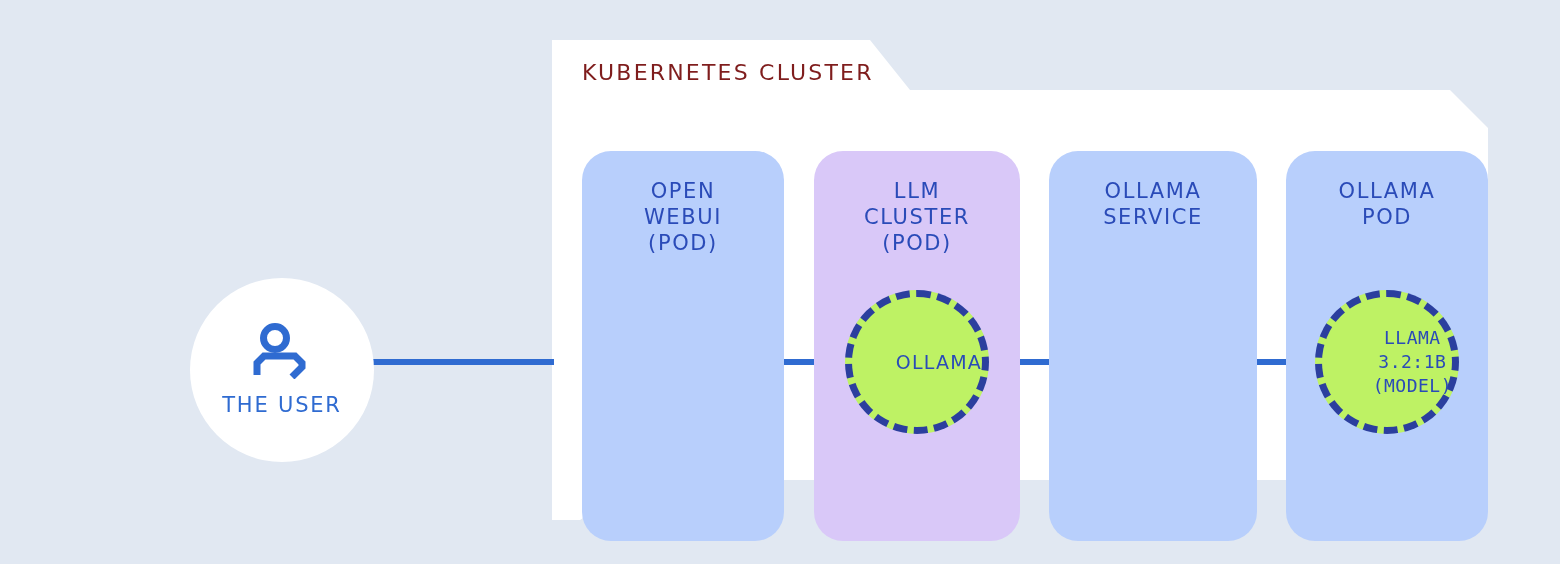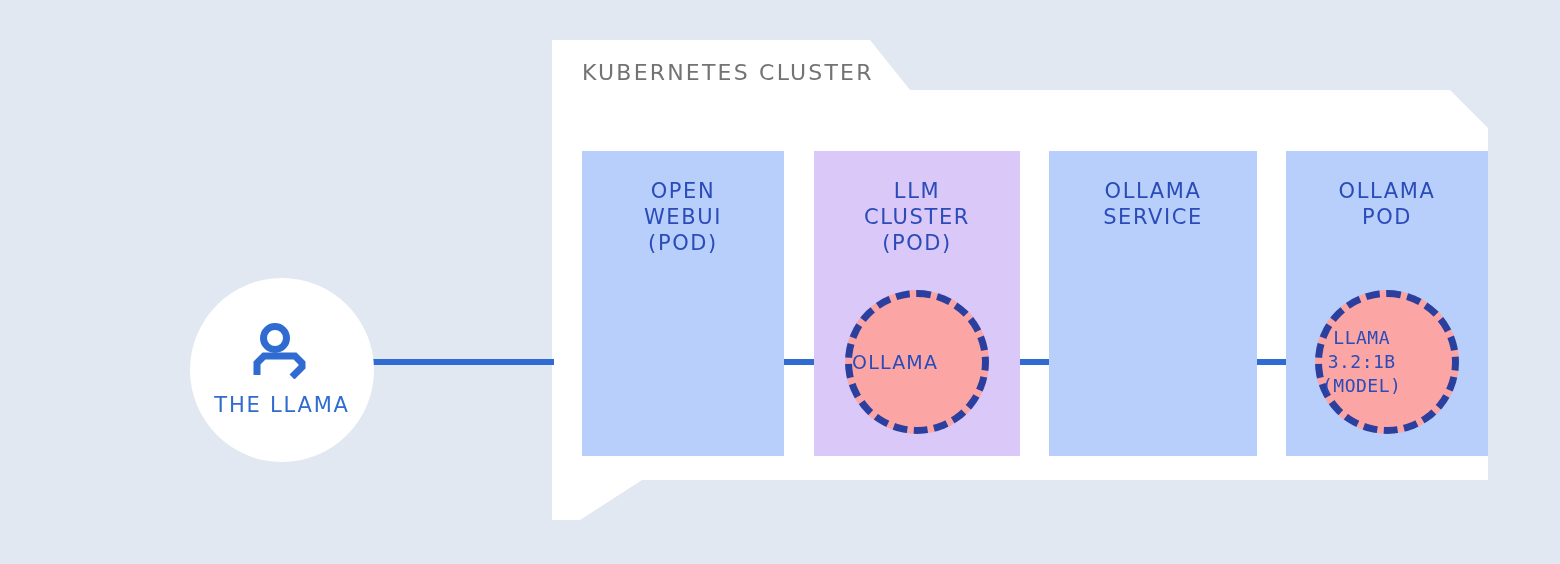--- a/index.html
+++ b/index.html
@@ -43,21 +43,21 @@
     );
     z-index: 1;
   }
   .cluster-title {
     position: absolute;
     left: 582px;
     top: 60px;
     font-family: "DejaVu Sans", "Liberation Sans", sans-serif;
     font-size: 22px;
     letter-spacing: 2.2px;
-    color: #737373;
+    color: #7f1d1d;
     font-weight: 400;
     white-space: nowrap;
     z-index: 4;
   }
 
   
   .conn {
     position: absolute;
     height: 6px;
     background: #2f6bd1;
@@ -94,25 +94,26 @@
     font-size: 21px;
     letter-spacing: 1.8px;
     color: #2f6bd1;
     white-space: nowrap;
   }
 
   
   .node-box {
     position: absolute;
     top: 151px;
-    height: 305px;
+    height: 390px;
     z-index: 3;
     display: flex;
     flex-direction: column;
     align-items: center;
+    border-radius: 29px;
   }
   .node-box.blue   { background: #b8cffc; }
   .node-box.purple { background: #d9c8f8; }
 
   .box-webui   { left: 582px;  width: 202px; }
   .box-gateway { left: 814px;  width: 206px; }
   .box-service { left: 1049px; width: 208px; }
   .box-pod     { left: 1286px; width: 202px; }
 
   .node-title {
@@ -125,26 +126,26 @@
     text-align: center;
     white-space: pre-line;
   }
 
   
   .dashed-circle {
     position: absolute;
     width: 144px;
     height: 144px;
     border-radius: 50%;
-    background: #fca5a5;
+    background: #bef264;
     border: 7px dashed #2b3f9e;
     box-sizing: border-box;
     display: flex;
     align-items: center;
-    justify-content: flex-start;
+    justify-content: flex-end;
     z-index: 4;
   }
   .circle-policy { left: 845px;  top: 290px; }
   .circle-model  { left: 1315px; top: 290px; }
   .circle-label {
     font-family: "DejaVu Sans", "Liberation Sans", sans-serif;
     font-size: 19px;
     line-height: 24px;
     letter-spacing: 1.2px;
     color: #2a4bb8;
@@ -171,21 +172,21 @@
 
   <div class="conn conn-gateway"></div>
 
   <div class="conn conn-service"></div>
 
   <div class="user-circle">
     <svg class="user-icon" viewBox="0 0 62 56">
       <circle cx="24" cy="15" r="11.5" fill="none" stroke="#2f6bd1" stroke-width="7"></circle>
       <path d="M 6 52 L 6 40 L 13 33 L 44 33 L 51 40 L 51 44 L 41 54" fill="none" stroke="#2f6bd1" stroke-width="7" stroke-linecap="butt" stroke-linejoin="miter"></path>
     </svg>
-    <div class="user-label">THE LLAMA</div>
+    <div class="user-label">THE USER</div>
   </div>
 
   <div class="node-box blue box-webui">
     <div class="node-title">OPEN
 WEBUI
 (POD)</div>
   </div>
 
   <div class="node-box purple box-gateway">
     <div class="node-title">LLM

